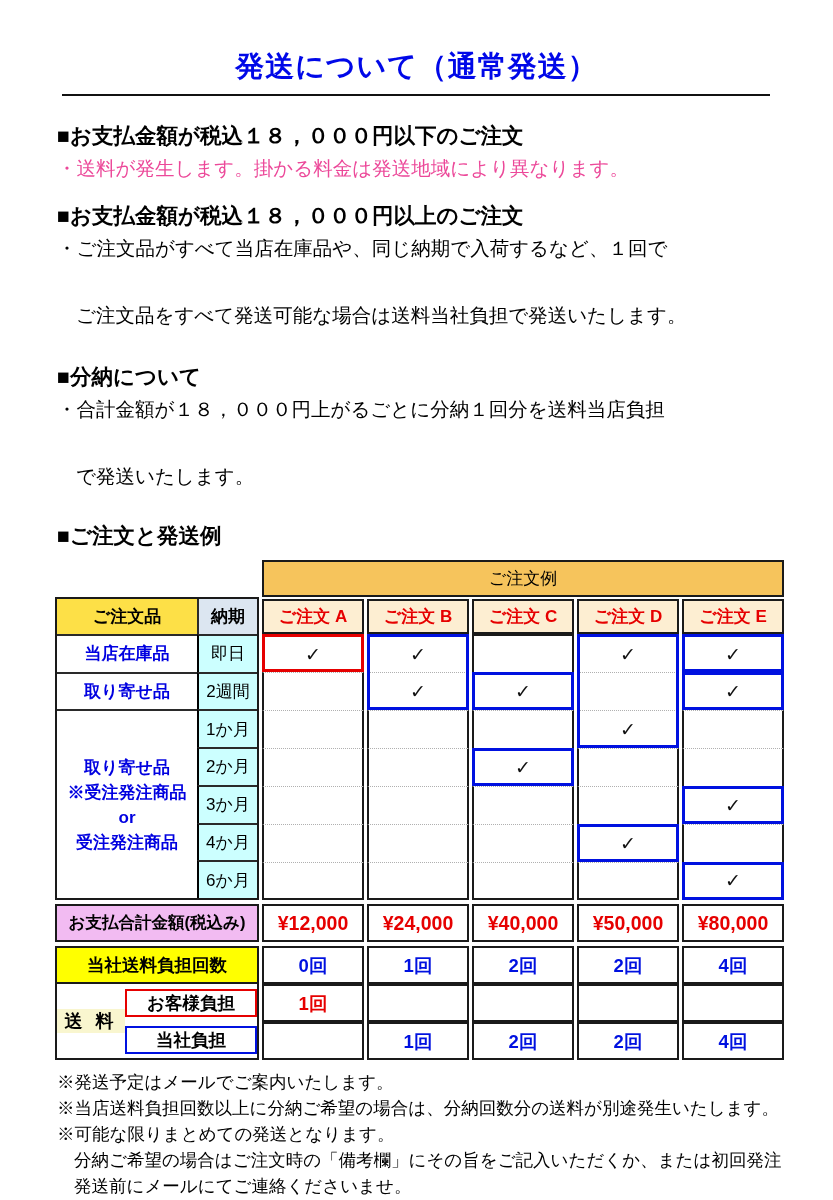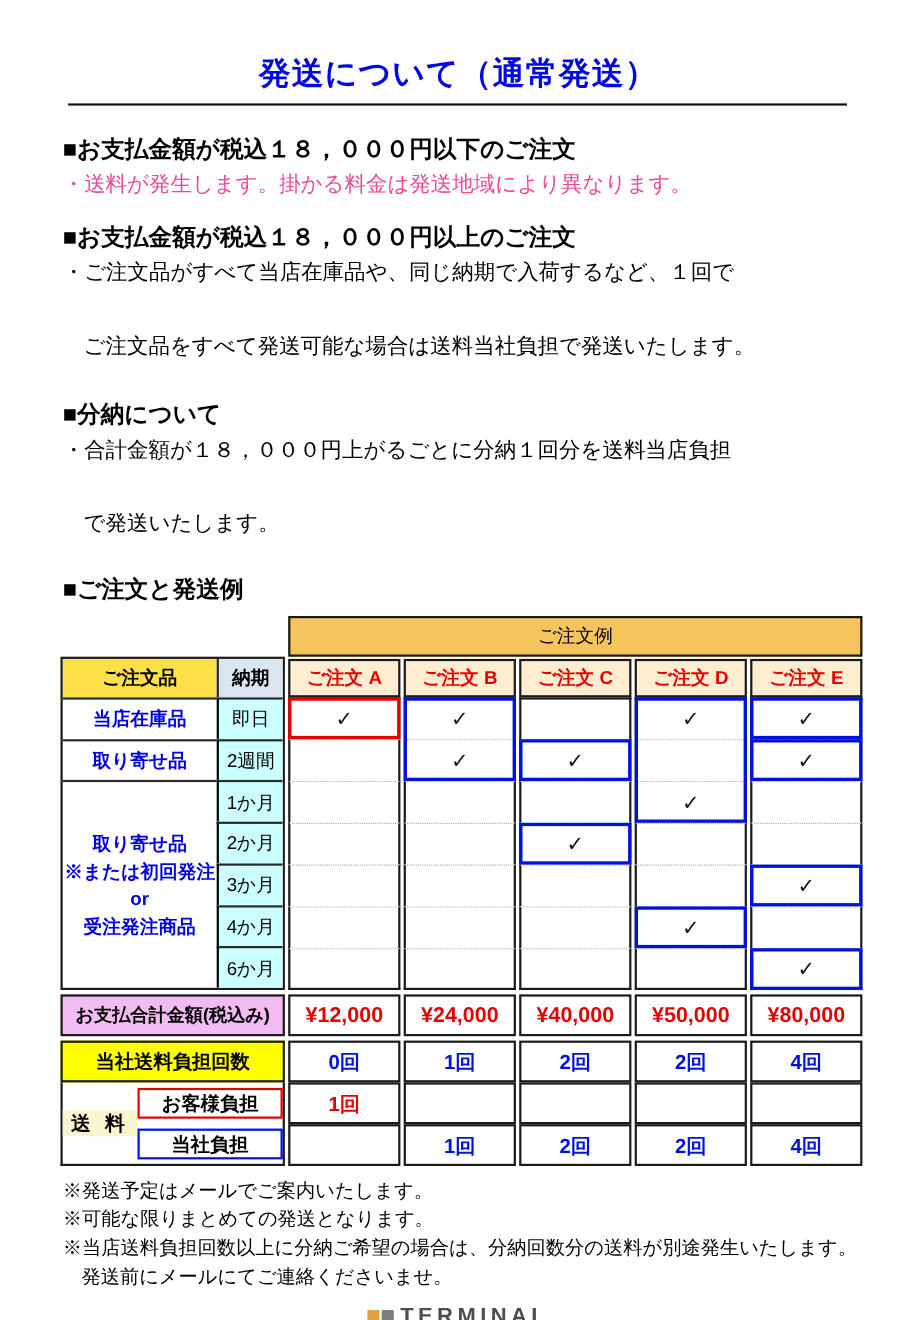--- a/index.html
+++ b/index.html
@@ -145,21 +145,21 @@
 
     <div class="left-block">
       <div class="lh-item">ご注文品</div>
       <div class="lh-del">納期</div>
       <div class="li ir1">当店在庫品</div>
       <div class="ld ir1">即日</div>
       <div class="li ir2">取り寄せ品</div>
       <div class="ld ir2">2週間</div>
       <div class="merged-item">
         <span>取り寄せ品</span>
-        <span>※または初回発注</span>
+        <span>※受注発注商品</span>
         <span>or</span>
         <span>受注発注商品</span>
       </div>
       <div class="ld ir3">1か月</div>
       <div class="ld ir4">2か月</div>
       <div class="ld ir5">3か月</div>
       <div class="ld ir6">4か月</div>
       <div class="ld ir7">6か月</div>
     </div>
 
@@ -248,22 +248,23 @@
 
     <div class="blue-val rw3 c2"></div>
     <div class="blue-val rw3 c3">1回</div>
     <div class="blue-val rw3 c4">2回</div>
     <div class="blue-val rw3 c5">2回</div>
     <div class="blue-val rw3 c6">4回</div>
   </div>
 
   <div class="notes">
     <div>※発送予定はメールでご案内いたします。</div>
+    <div>※当店送料負担回数以上に分納ご希望の場合は、分納回数分の送料が別途発生いたします。</div>
     <div>※可能な限りまとめての発送となります。</div>
-    <div>※当店送料負担回数以上に分納ご希望の場合は、分納回数分の送料が別途発生いたします。</div>
+    <div class="note-cont">分納ご希望の場合はご注文時の「備考欄」にその旨をご記入いただくか、または初回発注</div>
     <div class="note-cont">発送前にメールにてご連絡くださいませ。</div>
   </div>
 
   <div class="logo">
     <div class="logo-mark">
       <div class="sq sq-tl"></div>
       <div class="sq sq-tr"></div>
       <div class="sq sq-bl"></div>
       <div class="sq sq-br"></div>
     </div>

